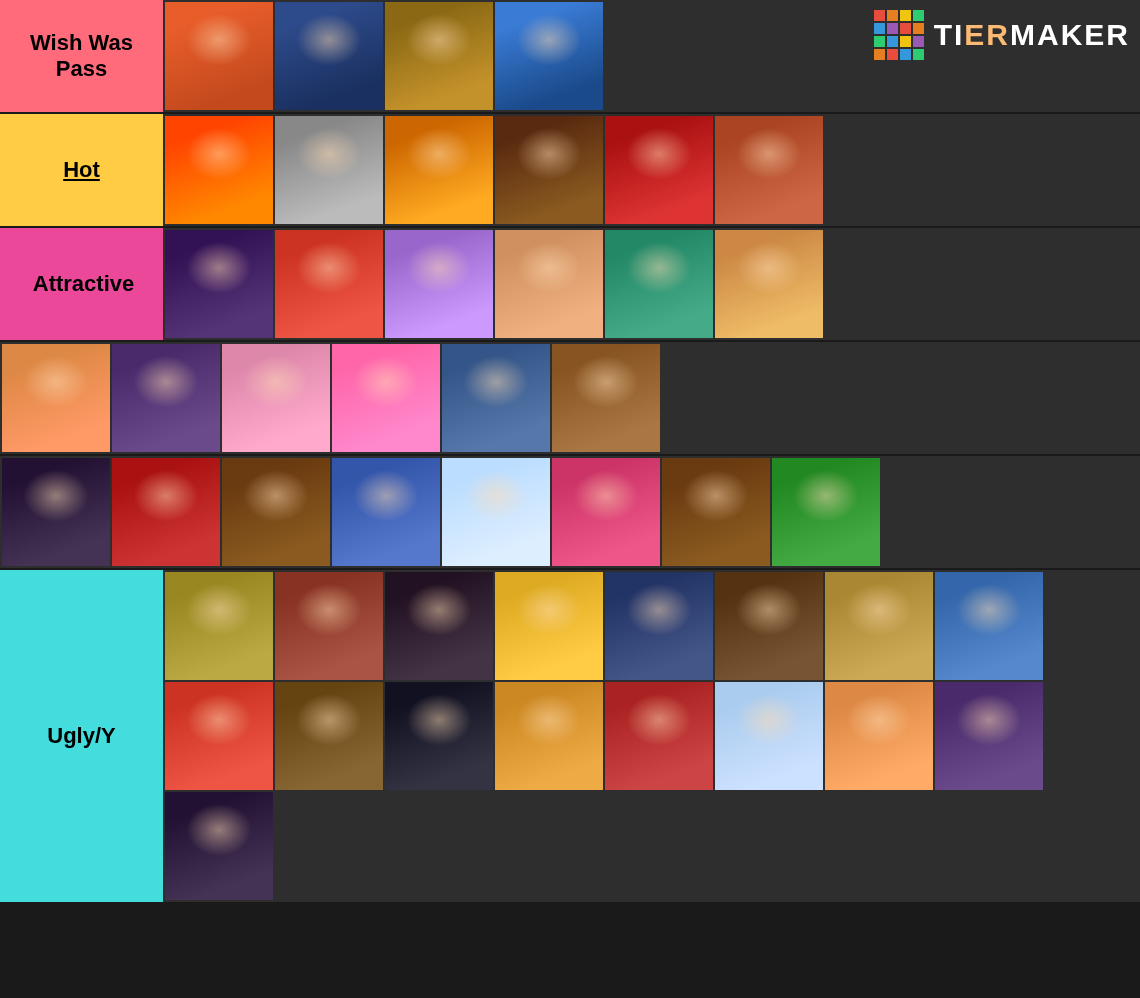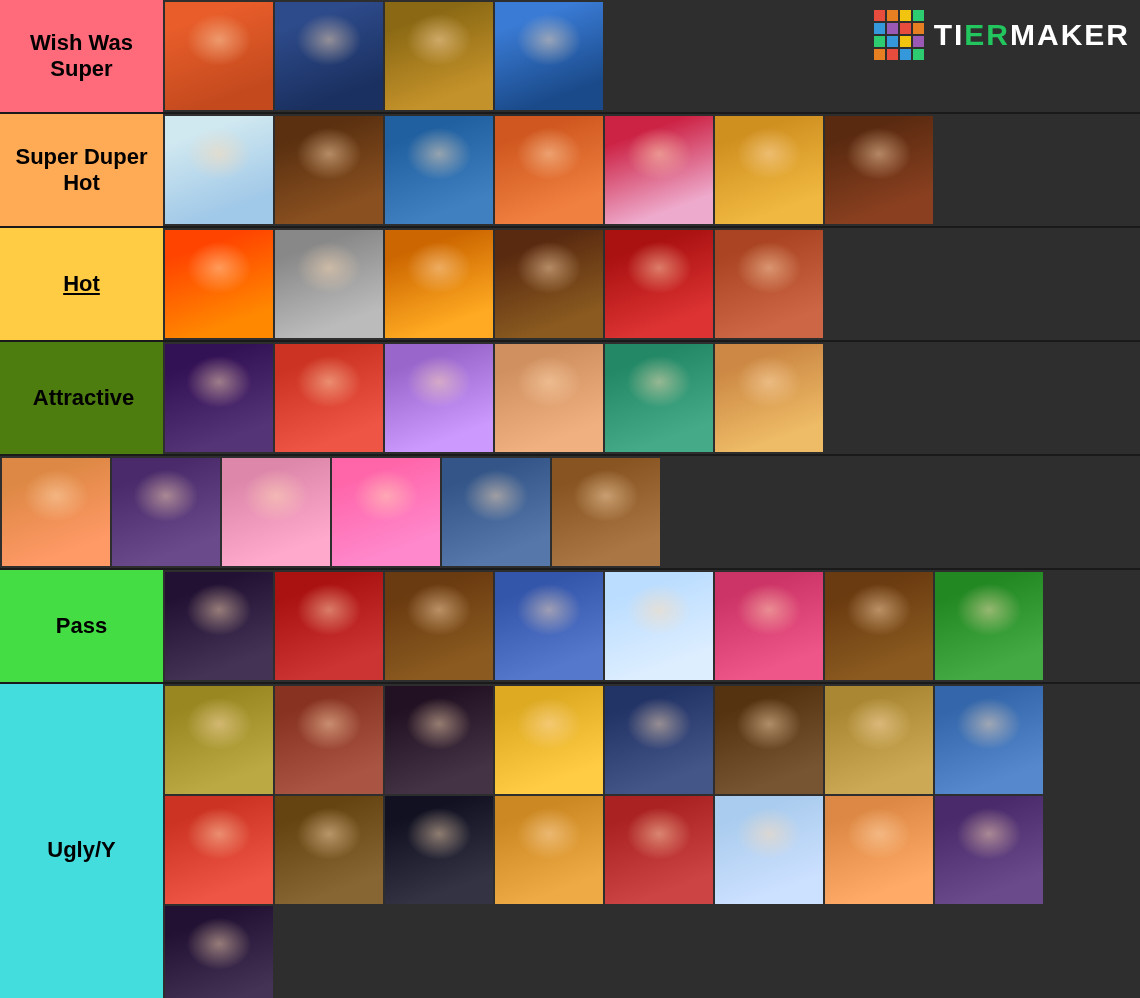--- a/index.html
+++ b/index.html
@@ -90,21 +90,21 @@
 
     .logo-wordmark {
       font-size: 30px;
       font-weight: 900;
       color: white;
       letter-spacing: 2px;
       text-transform: uppercase;
       font-family: 'Arial Black', Impact, sans-serif;
     }
 
-    .logo-wordmark .green { color: #22c55e; }
+    .logo-wordmark .green { color: #fdba74; }
 
     .wrapper {
       position: relative;
       background: #111;
     }
   </style>
 </head>
 <body>
 
 <div class="wrapper">
@@ -133,63 +133,37 @@
       <div class="ls ls-g"></div>
     </div>
     <div class="logo-wordmark">
       Ti<span class="green">ER</span>MAKER
     </div>
   </div>
 
   <div class="tier-table" id="tier-table">
 
   <div class="tier-row">
-        <div class="tier-label" style="background-color: rgb(255, 107, 122);">Wish Was Super</div>
+        <div class="tier-label" style="background-color: rgb(255, 107, 122);">Wish Was Pass</div>
         <div class="tier-items">
           <div class="tier-item" title="Daphne">
             <div class="char-img" style="background: radial-gradient(50% 40% at 50% 35%, rgba(255, 220, 180, 0.5) 0%, transparent 60%), linear-gradient(160deg, rgb(232, 93, 42) 20%, rgb(196, 74, 30) 80%); width: 100%; height: 100%;"></div>
           </div>
           <div class="tier-item" title="Dark Hair 1">
             <div class="char-img" style="background: radial-gradient(50% 40% at 50% 35%, rgba(255, 220, 180, 0.5) 0%, transparent 60%), linear-gradient(160deg, rgb(45, 74, 138) 20%, rgb(26, 48, 96) 80%); width: 100%; height: 100%;"></div>
           </div>
           <div class="tier-item" title="Blonde 1">
             <div class="char-img" style="background: radial-gradient(50% 40% at 50% 35%, rgba(255, 220, 180, 0.5) 0%, transparent 60%), linear-gradient(160deg, rgb(139, 105, 20) 20%, rgb(196, 146, 42) 80%); width: 100%; height: 100%;"></div>
           </div>
           <div class="tier-item" title="Robot">
             <div class="char-img" style="background: radial-gradient(50% 40% at 50% 35%, rgba(255, 220, 180, 0.5) 0%, transparent 60%), linear-gradient(160deg, rgb(58, 123, 213) 20%, rgb(26, 74, 138) 80%); width: 100%; height: 100%;"></div>
           </div>
         </div>
       </div>
       <div class="tier-row">
-        <div class="tier-label" style="background-color: rgb(255, 170, 85);">Super Duper Hot</div>
-        <div class="tier-items">
-          <div class="tier-item" title="Elsa">
-            <div class="char-img" style="background: radial-gradient(50% 40% at 50% 35%, rgba(255, 220, 180, 0.5) 0%, transparent 60%), linear-gradient(160deg, rgb(208, 232, 240) 20%, rgb(160, 200, 232) 80%); width: 100%; height: 100%;"></div>
-          </div>
-          <div class="tier-item" title="Asian 1">
-            <div class="char-img" style="background: radial-gradient(50% 40% at 50% 35%, rgba(255, 220, 180, 0.5) 0%, transparent 60%), linear-gradient(160deg, rgb(90, 48, 16) 20%, rgb(138, 80, 32) 80%); width: 100%; height: 100%;"></div>
-          </div>
-          <div class="tier-item" title="Blue 1">
-            <div class="char-img" style="background: radial-gradient(50% 40% at 50% 35%, rgba(255, 220, 180, 0.5) 0%, transparent 60%), linear-gradient(160deg, rgb(32, 96, 160) 20%, rgb(64, 128, 192) 80%); width: 100%; height: 100%;"></div>
-          </div>
-          <div class="tier-item" title="Kim Possible">
-            <div class="char-img" style="background: radial-gradient(50% 40% at 50% 35%, rgba(255, 220, 180, 0.5) 0%, transparent 60%), linear-gradient(160deg, rgb(208, 88, 32) 20%, rgb(240, 128, 64) 80%); width: 100%; height: 100%;"></div>
-          </div>
-          <div class="tier-item" title="Harley Quinn">
-            <div class="char-img" style="background: radial-gradient(50% 40% at 50% 35%, rgba(255, 220, 180, 0.5) 0%, transparent 60%), linear-gradient(160deg, rgb(204, 34, 68) 20%, rgb(238, 170, 204) 80%); width: 100%; height: 100%;"></div>
-          </div>
-          <div class="tier-item" title="Jasmine">
-            <div class="char-img" style="background: radial-gradient(50% 40% at 50% 35%, rgba(255, 220, 180, 0.5) 0%, transparent 60%), linear-gradient(160deg, rgb(208, 144, 32) 20%, rgb(240, 184, 64) 80%); width: 100%; height: 100%;"></div>
-          </div>
-          <div class="tier-item" title="Tiana">
-            <div class="char-img" style="background: radial-gradient(50% 40% at 50% 35%, rgba(255, 220, 180, 0.5) 0%, transparent 60%), linear-gradient(160deg, rgb(90, 42, 16) 20%, rgb(138, 64, 32) 80%); width: 100%; height: 100%;"></div>
-          </div>
-        </div>
-      </div>
-      <div class="tier-row">
         <div class="tier-label" style="background-color: rgb(255, 204, 68); text-decoration: underline;">Hot</div>
         <div class="tier-items">
           <div class="tier-item" title="Flame Princess">
             <div class="char-img" style="background: radial-gradient(50% 40% at 50% 35%, rgba(255, 220, 180, 0.5) 0%, transparent 60%), linear-gradient(160deg, rgb(255, 68, 0) 20%, rgb(255, 136, 0) 80%); width: 100%; height: 100%;"></div>
           </div>
           <div class="tier-item" title="Marceline">
             <div class="char-img" style="background: radial-gradient(50% 40% at 50% 35%, rgba(255, 220, 180, 0.5) 0%, transparent 60%), linear-gradient(160deg, rgb(136, 136, 136) 20%, rgb(187, 187, 187) 80%); width: 100%; height: 100%;"></div>
           </div>
           <div class="tier-item" title="Starfire">
             <div class="char-img" style="background: radial-gradient(50% 40% at 50% 35%, rgba(255, 220, 180, 0.5) 0%, transparent 60%), linear-gradient(160deg, rgb(204, 102, 0) 20%, rgb(255, 170, 34) 80%); width: 100%; height: 100%;"></div>
@@ -199,21 +173,21 @@
           </div>
           <div class="tier-item" title="Wonder Woman">
             <div class="char-img" style="background: radial-gradient(50% 40% at 50% 35%, rgba(255, 220, 180, 0.5) 0%, transparent 60%), linear-gradient(160deg, rgb(170, 17, 17) 20%, rgb(221, 51, 51) 80%); width: 100%; height: 100%;"></div>
           </div>
           <div class="tier-item" title="Warrior">
             <div class="char-img" style="background: radial-gradient(50% 40% at 50% 35%, rgba(255, 220, 180, 0.5) 0%, transparent 60%), linear-gradient(160deg, rgb(170, 68, 34) 20%, rgb(204, 102, 68) 80%); width: 100%; height: 100%;"></div>
           </div>
         </div>
       </div>
       <div class="tier-row">
-        <div class="tier-label" style="background-color: #4d7c0f; padding-left: 12px;">Attractive</div>
+        <div class="tier-label" style="background-color: #ec4899; padding-left: 12px;">Attractive</div>
         <div class="tier-items">
           <div class="tier-item" title="Raven">
             <div class="char-img" style="background: radial-gradient(50% 40% at 50% 35%, rgba(255, 220, 180, 0.5) 0%, transparent 60%), linear-gradient(160deg, rgb(51, 17, 85) 20%, rgb(85, 51, 119) 80%); width: 100%; height: 100%;"></div>
           </div>
           <div class="tier-item" title="Redhead">
             <div class="char-img" style="background: radial-gradient(50% 40% at 50% 35%, rgba(255, 220, 180, 0.5) 0%, transparent 60%), linear-gradient(160deg, rgb(204, 51, 34) 20%, rgb(238, 85, 68) 80%); width: 100%; height: 100%;"></div>
           </div>
           <div class="tier-item" title="Rapunzel">
             <div class="char-img" style="background: radial-gradient(50% 40% at 50% 35%, rgba(255, 220, 180, 0.5) 0%, transparent 60%), linear-gradient(160deg, rgb(153, 102, 204) 20%, rgb(204, 153, 255) 80%); width: 100%; height: 100%;"></div>
           </div>
@@ -244,21 +218,20 @@
           </div>
           <div class="tier-item" title="Kaileena">
             <div class="char-img" style="background: radial-gradient(50% 40% at 50% 35%, rgba(255, 220, 180, 0.5) 0%, transparent 60%), linear-gradient(160deg, rgb(51, 85, 136) 20%, rgb(85, 119, 170) 80%); width: 100%; height: 100%;"></div>
           </div>
           <div class="tier-item" title="Brown 1">
             <div class="char-img" style="background: radial-gradient(50% 40% at 50% 35%, rgba(255, 220, 180, 0.5) 0%, transparent 60%), linear-gradient(160deg, rgb(136, 85, 34) 20%, rgb(170, 119, 68) 80%); width: 100%; height: 100%;"></div>
           </div>
         </div>
       </div>
       <div class="tier-row">
-        <div class="tier-label" style="background-color: rgb(68, 221, 68);">Pass</div>
         <div class="tier-items">
           <div class="tier-item" title="V-Neck">
             <div class="char-img" style="background: radial-gradient(50% 40% at 50% 35%, rgba(255, 220, 180, 0.5) 0%, transparent 60%), linear-gradient(160deg, rgb(34, 17, 51) 20%, rgb(68, 51, 85) 80%); width: 100%; height: 100%;"></div>
           </div>
           <div class="tier-item" title="Red 2">
             <div class="char-img" style="background: radial-gradient(50% 40% at 50% 35%, rgba(255, 220, 180, 0.5) 0%, transparent 60%), linear-gradient(160deg, rgb(170, 17, 17) 20%, rgb(204, 51, 51) 80%); width: 100%; height: 100%;"></div>
           </div>
           <div class="tier-item" title="POC 2">
             <div class="char-img" style="background: radial-gradient(50% 40% at 50% 35%, rgba(255, 220, 180, 0.5) 0%, transparent 60%), linear-gradient(160deg, rgb(106, 58, 16) 20%, rgb(138, 90, 32) 80%); width: 100%; height: 100%;"></div>
           </div>

